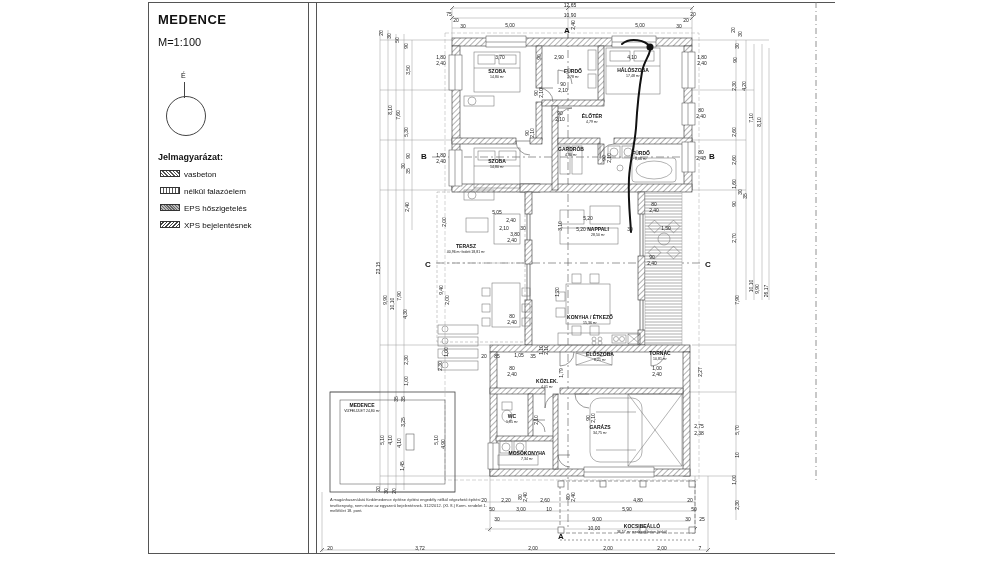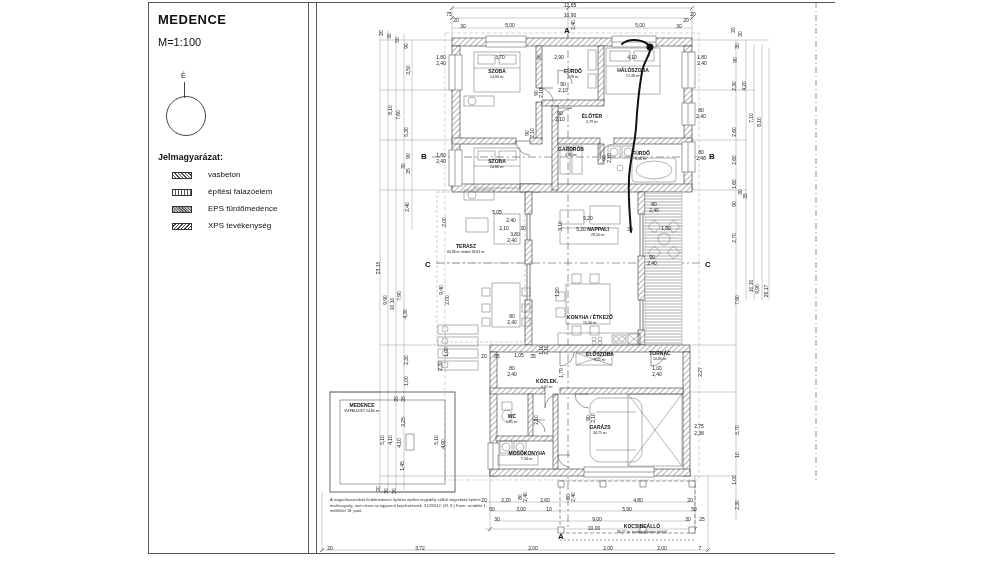--- a/index.html
+++ b/index.html
@@ -7,21 +7,21 @@
          font-family:"Liberation Sans",sans-serif;color:#111;}
   
   .frame-line{position:absolute;background:#555;}
   
   #title{position:absolute;left:158px;top:12px;font-size:13px;font-weight:bold;letter-spacing:.5px;}
   #scale{position:absolute;left:158px;top:36px;font-size:11px;}
   #north{position:absolute;left:166px;top:96px;width:38px;height:38px;border:1px solid #444;border-radius:50%;}
   #north-stem{position:absolute;left:184px;top:82px;width:1px;height:16px;background:#444;}
   #north-label{position:absolute;left:181px;top:72px;font-size:7px;}
   #legend-title{position:absolute;left:158px;top:152px;font-size:9px;font-weight:bold;}
-  .legend-row{position:absolute;left:172px;display:flex;align-items:flex-end;gap:16px;}
+  .legend-row{position:absolute;left:160px;display:flex;align-items:flex-start;gap:4px;}
   .legend-row span{font-size:8px;}
   .sw{width:20px;height:7px;border:1px solid #333;box-sizing:border-box;}
   .sw-vasbeton{background:repeating-linear-gradient(45deg,#fff,#fff 1.5px,#555 1.5px,#555 2.5px);}
   .sw-keramia{background:repeating-linear-gradient(90deg,#fff,#fff 2px,#555 2px,#555 3px);}
   .sw-eps{background:repeating-linear-gradient(45deg,#bbb,#bbb 1px,#666 1px,#666 2px);}
   .sw-xps{background:repeating-linear-gradient(-45deg,#fff,#fff 1.5px,#444 1.5px,#444 2.5px);}
   
   .room{position:absolute;transform:translate(-50%,-50%);text-align:center;font-size:5px;
         font-weight:bold;line-height:1.15;white-space:nowrap;}
   .room .sub{font-size:3.5px;font-weight:normal;display:block;}
@@ -49,29 +49,29 @@
   <div id="north-stem"></div>
   <div id="north"></div>
   <div id="legend-title">Jelmagyarázat:</div>
 
   <div class="legend-row" style="top:170px;">
     <div class="sw sw-vasbeton"></div>
     <span>vasbeton</span>
   </div>
   <div class="legend-row" style="top:187px;">
     <div class="sw sw-keramia"></div>
-    <span>építési falazóelem</span>
+    <span>nélkül falazóelem</span>
   </div>
   <div class="legend-row" style="top:204px;">
     <div class="sw sw-eps"></div>
-    <span>EPS fürdőmedence</span>
+    <span>EPS hőszigetelés</span>
   </div>
   <div class="legend-row" style="top:221px;">
     <div class="sw sw-xps"></div>
-    <span>XPS tevékenység</span>
+    <span>XPS bejelentésnek</span>
   </div>
 
   <svg width="1000" height="562" viewBox="0 0 1000 562">
     <defs>
       <pattern id="wh" width="4" height="4" patternUnits="userSpaceOnUse" patternTransform="rotate(45)">
         <rect width="4" height="4" fill="#fff"></rect>
           <line x1="0" y1="0" x2="0" y2="4" stroke="#666" stroke-width="1"></line>
       </pattern>
       <pattern id="deck" width="3" height="3" patternUnits="userSpaceOnUse">
         <rect width="3" height="3" fill="#fff"></rect>

